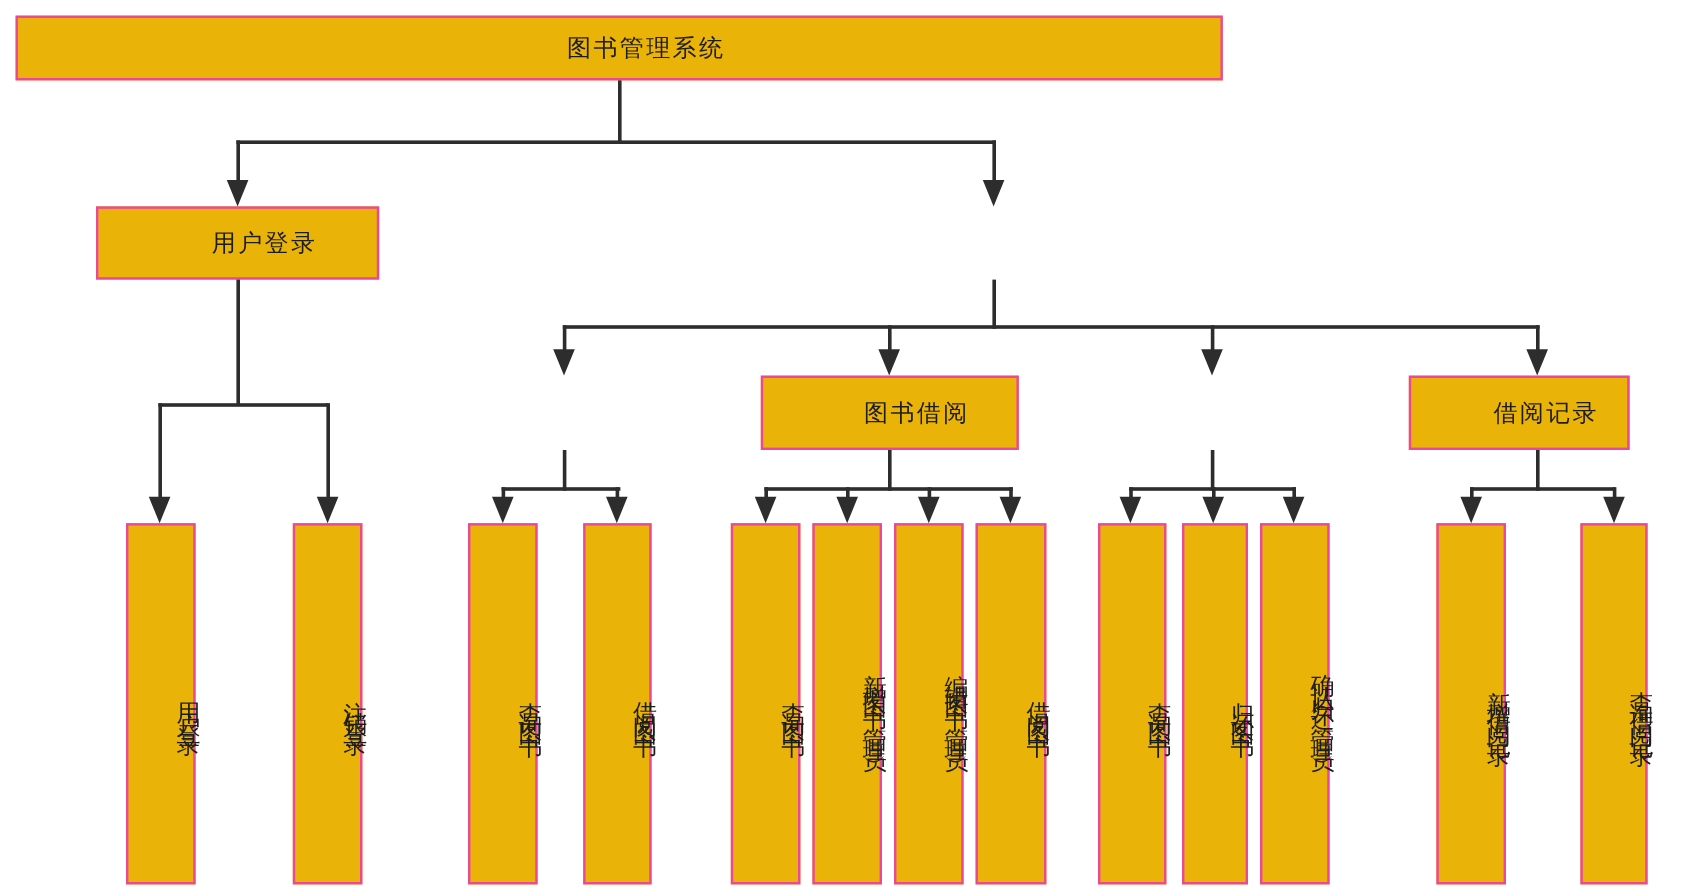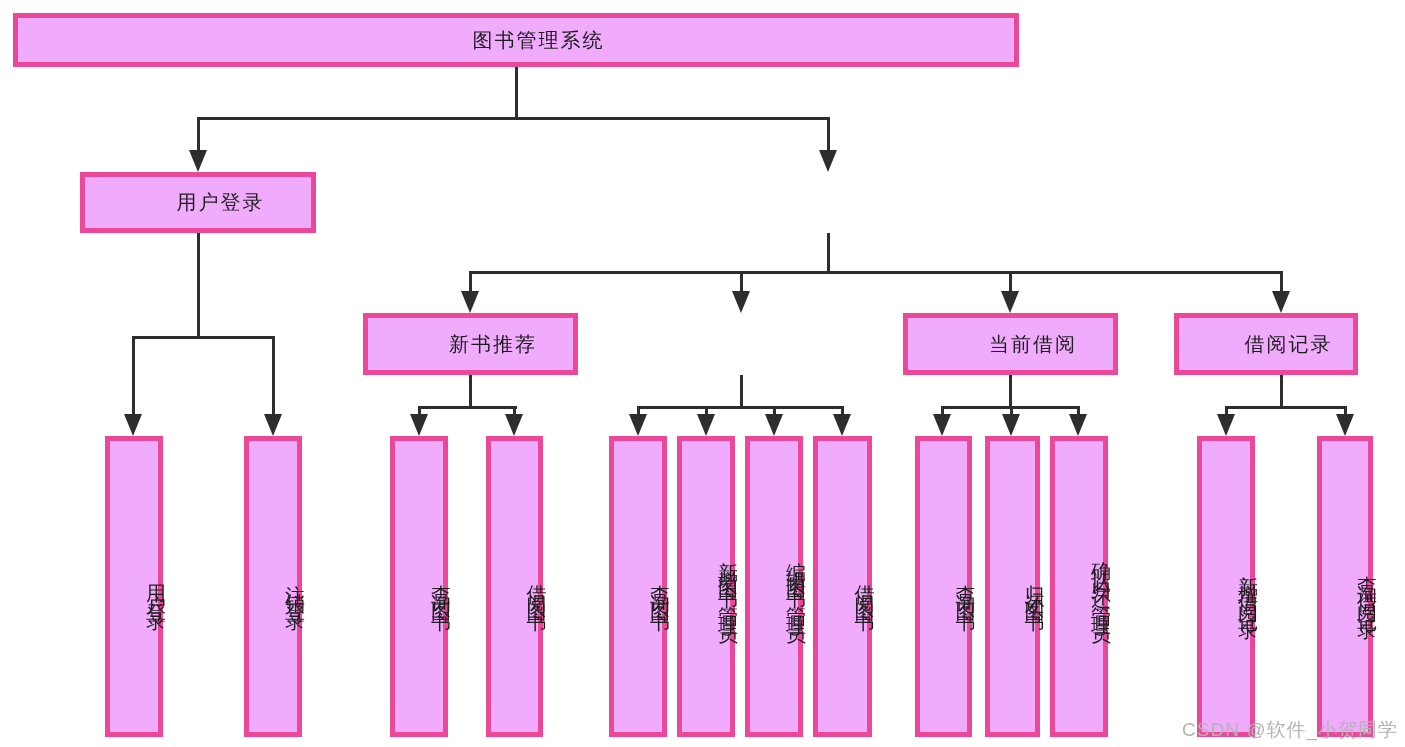--- a/index.html
+++ b/index.html
@@ -2,21 +2,21 @@
 <html><head>
 <meta charset="utf-8">
 <title>图书管理系统</title>
 <style>
   html,body{margin:0;padding:0;background:#ffffff;}
   .canvas{
     position:relative;width:1405px;height:747px;background:#ffffff;
     font-family:"Liberation Sans",sans-serif;color:#1d1d1d;overflow:hidden;
   }
   .node{
-    position:absolute;box-sizing:border-box;border:5px solid #ec4899;background:#f0abfc;
+    position:absolute;box-sizing:border-box;border:2px solid #ec4899;background:#eab308;
     display:flex;align-items:center;justify-content:center;text-align:center;padding-left:45px;
   }
   .hnode{font-size:20px;letter-spacing:2px;}
   .vnode{
     writing-mode:vertical-rl;text-orientation:mixed;
     font-size:20px;letter-spacing:9px;line-height:1;
   }
   .vl,.hl{position:absolute;background:#2d2d2d;}
   .vl{width:3px;}
   .hl{height:3px;}
@@ -32,22 +32,21 @@
 </style>
 </head>
 <body>
 
 <div class="canvas">
 
   <div class="node hnode" style="left:13px;top:13px;width:1006px;height:54px">图书管理系统</div>
 
   <div class="node hnode" style="left:80px;top:172px;width:236px;height:61px">用户登录</div>
 
-  <div class="node hnode" style="left:363px;top:313px;width:215px;height:62px">新书推荐</div>
-  <div class="node hnode" style="left:903px;top:313px;width:215px;height:62px">当前借阅</div>
+  <div class="node hnode" style="left:634px;top:313px;width:215px;height:62px">图书借阅</div>
   <div class="node hnode" style="left:1174px;top:313px;width:184px;height:62px">借阅记录</div>
 
   <div class="node vnode" style="left:105px;top:436px;width:58px;height:301px">用户登录</div>
   <div class="node vnode" style="left:244px;top:436px;width:58px;height:301px">注销登录</div>
 
   <div class="node vnode" style="left:390px;top:436px;width:58px;height:301px">查询图书</div>
   <div class="node vnode" style="left:486px;top:436px;width:57px;height:301px">借阅图书</div>
 
   <div class="node vnode" style="left:609px;top:436px;width:58px;height:301px">查询图书</div>
   <div class="node vnode" style="left:677px;top:436px;width:58px;height:301px">新增图书（管理员）</div>
@@ -113,15 +112,14 @@
   <div class="vl" style="left:1077px;top:406px;height:12px"></div>
   <div class="arrow" style="left:1069px;top:414px"></div>
 
   <div class="vl" style="left:1280px;top:375px;height:34px"></div>
   <div class="hl" style="left:1225px;top:406px;width:121px"></div>
   <div class="vl" style="left:1225px;top:406px;height:12px"></div>
   <div class="arrow" style="left:1217px;top:414px"></div>
   <div class="vl" style="left:1344px;top:406px;height:12px"></div>
   <div class="arrow" style="left:1336px;top:414px"></div>
 
-  <div class="watermark">CSDN @软件_小贺同学</div>
 
 </div>
 
 </body></html>

